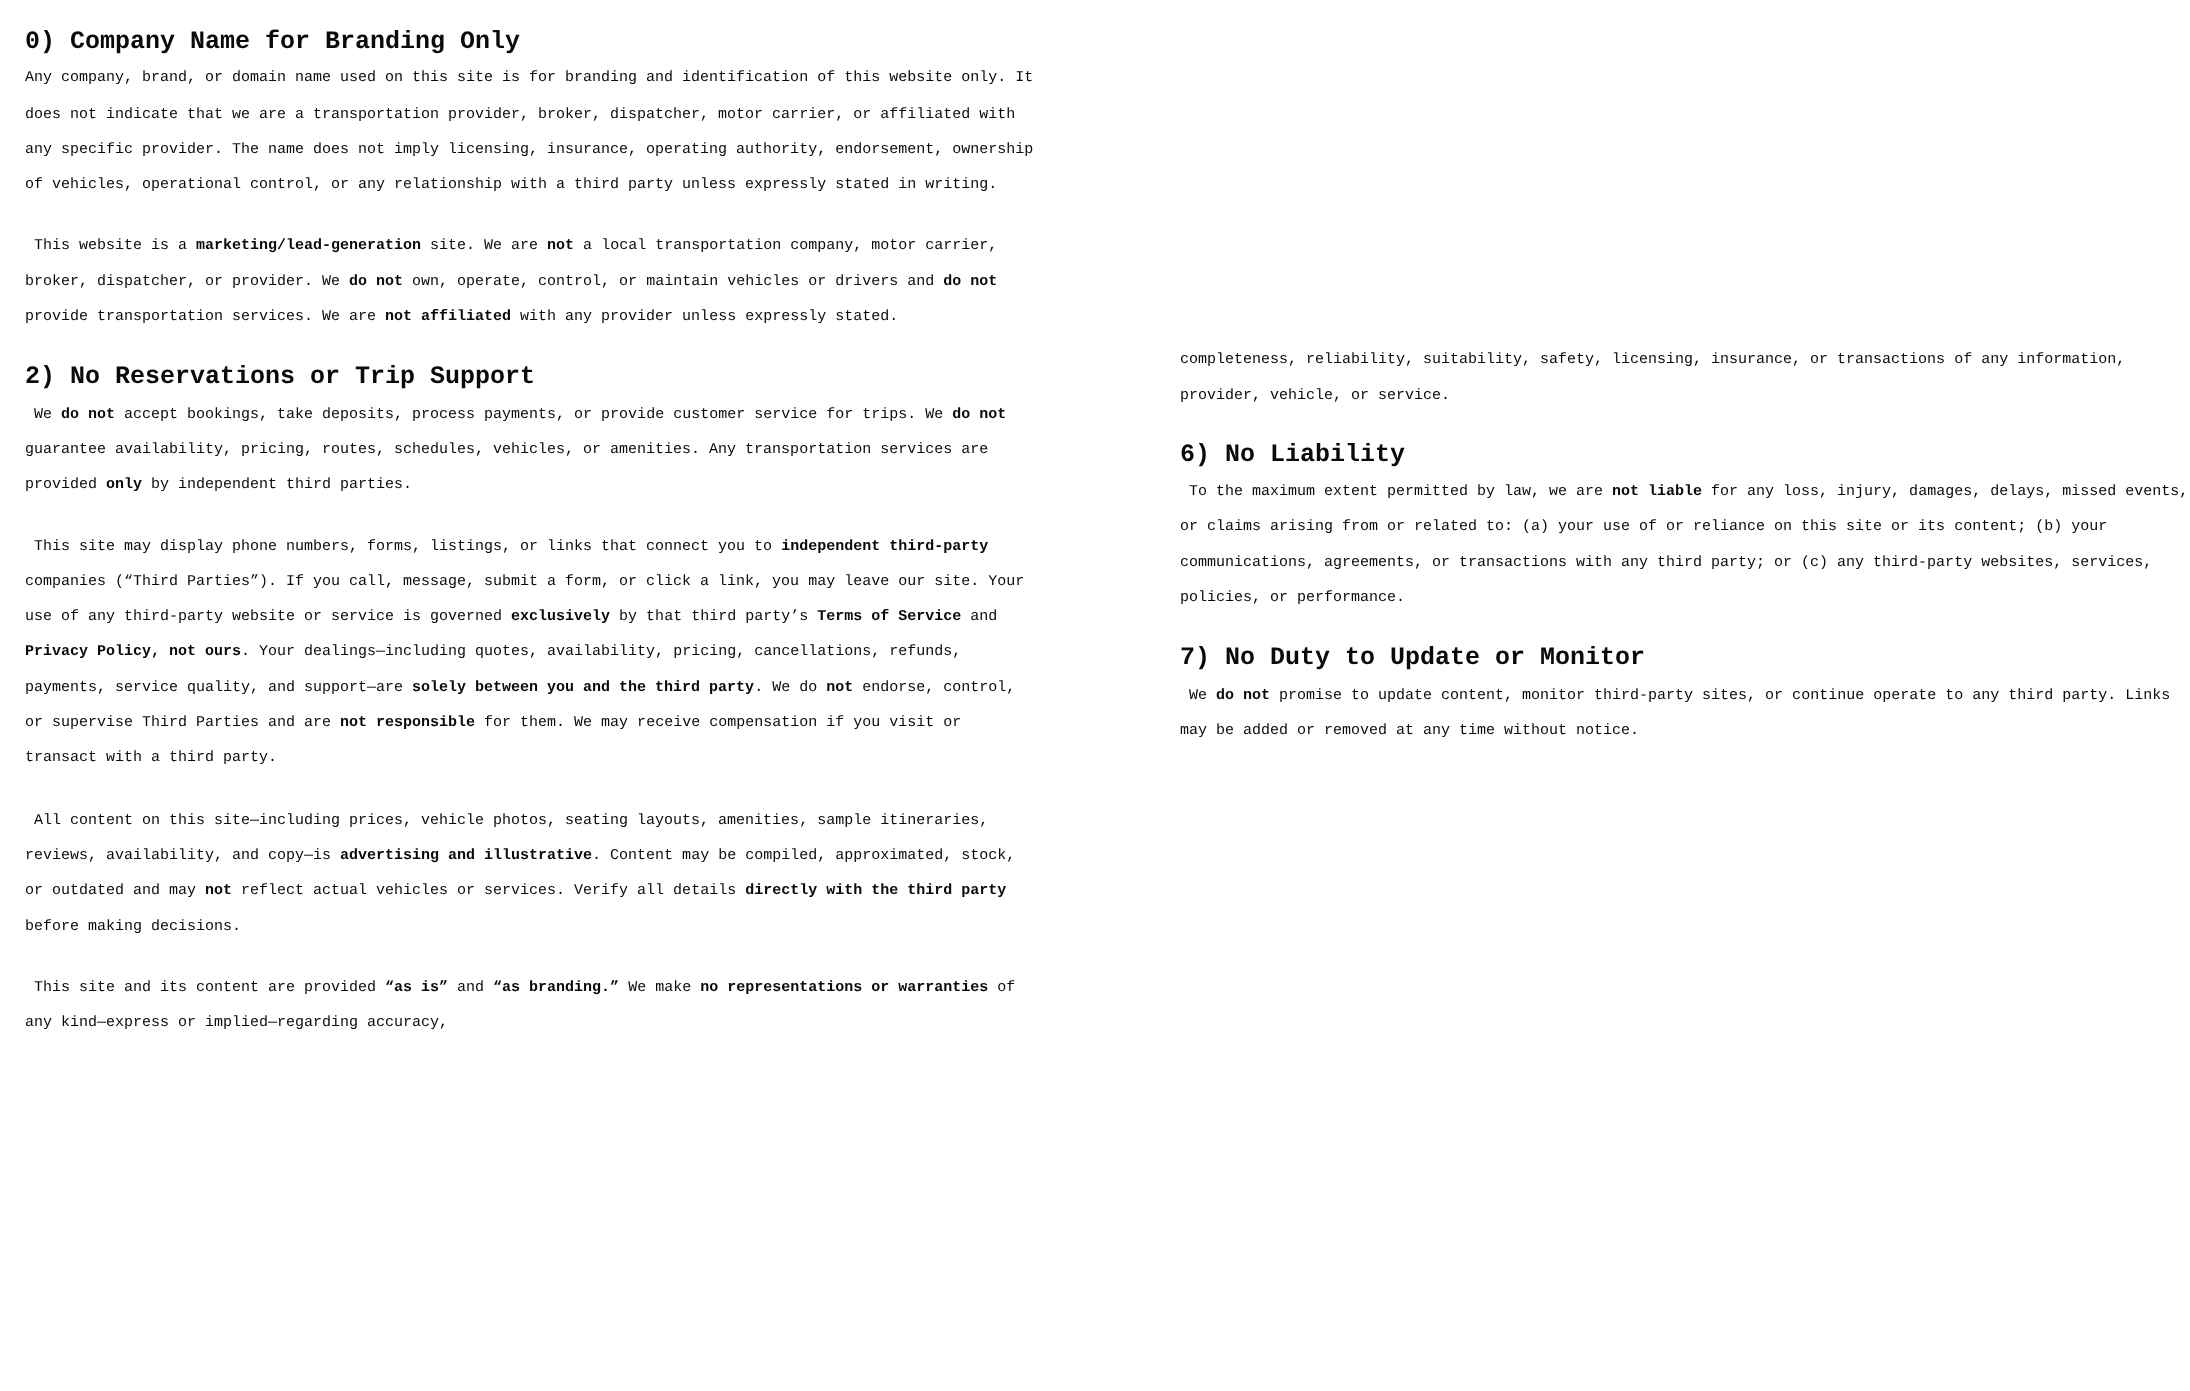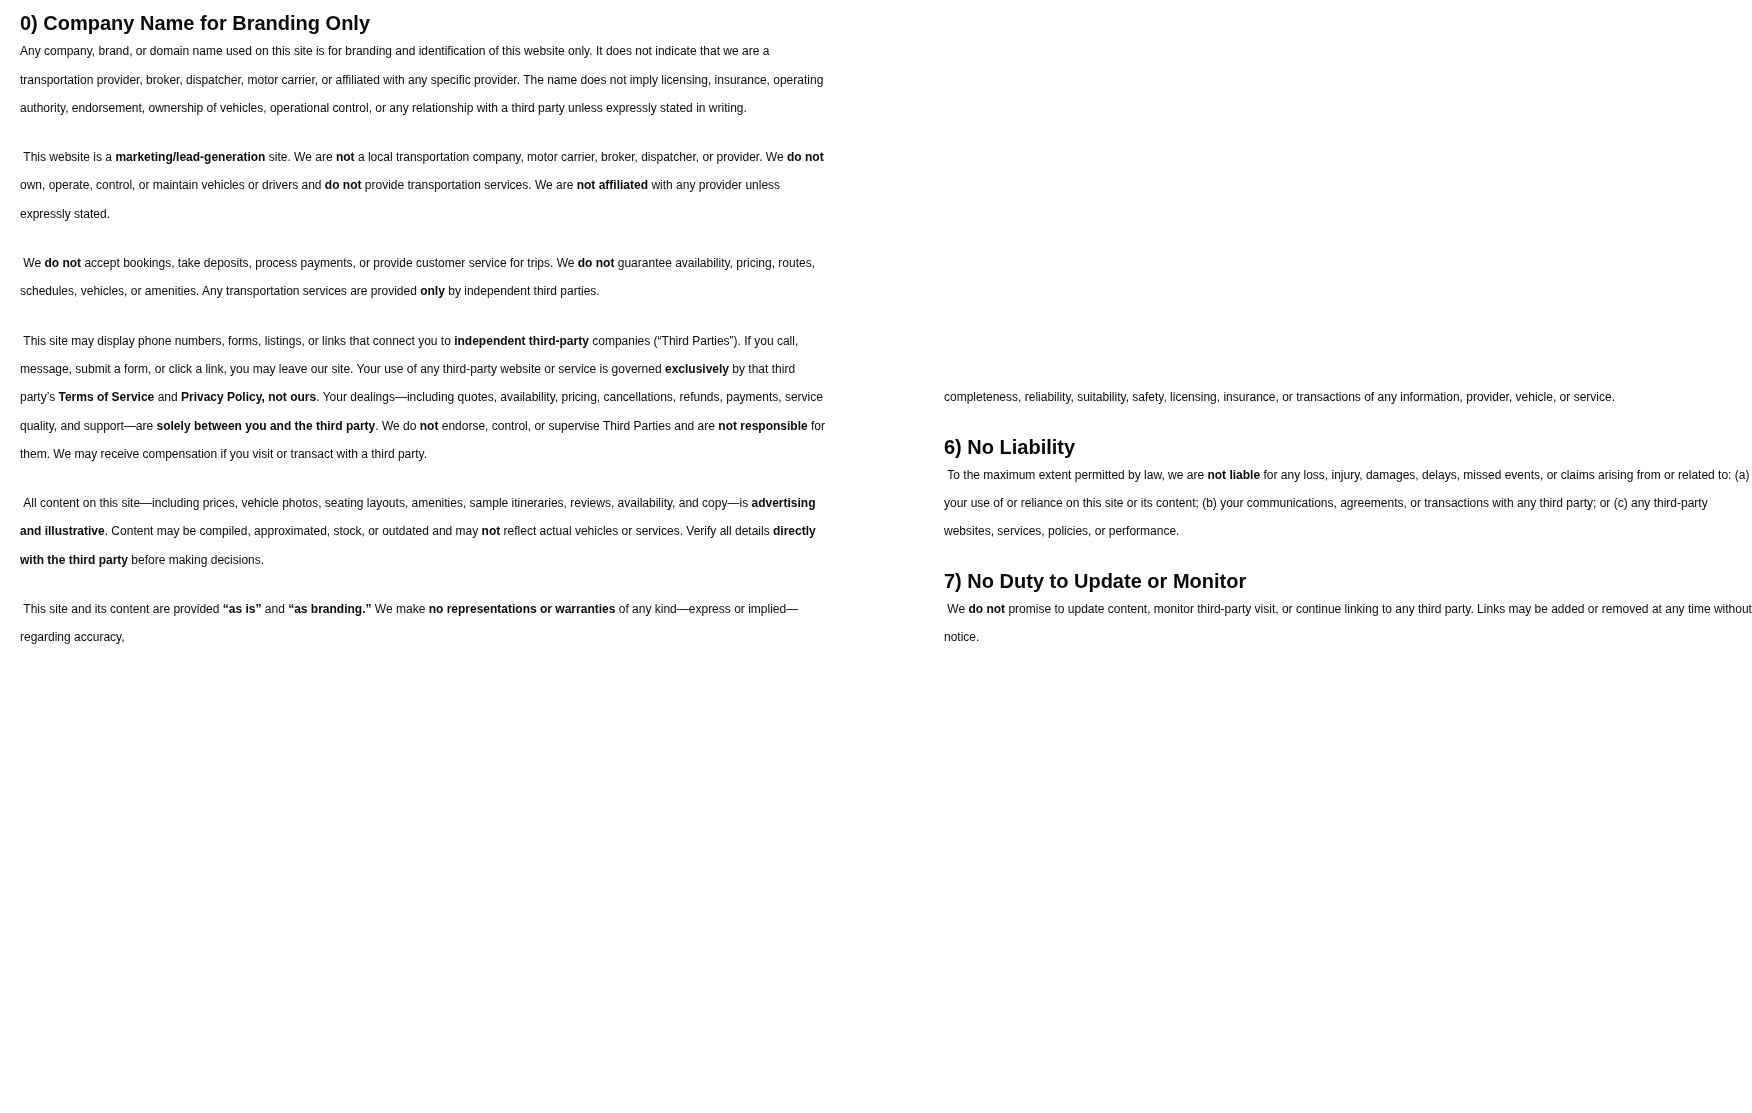--- a/index.html
+++ b/index.html
@@ -5,22 +5,23 @@
   * { margin: 0; padding: 0; box-sizing: border-box; }
   html, body { width: 1752px; height: 1113px; }
   body {
     background: #ffffff;
     color: #0a0a0a;
     font-family: "Liberation Sans", "DejaVu Sans", sans-serif;
     overflow: hidden;
   }
   .doc {
     display: flex;
-    align-items: flex-end;
-    padding: 9px 0 0 20px;
+    align-items: center;
+    padding: 20px 0 0 20px;
+    font-family: Liberation Mono, monospace;
   }
   .col { width: 812px; flex: 0 0 812px; }
   .col-right { margin-left: 112px; padding-top: 19px; }
   .section { margin-bottom: 21px; }
   .section .heading {
     font-size: 20px;
     font-weight: 700;
     line-height: 28.3px;
   }
   .section .body {
@@ -36,20 +37,21 @@
 <main class="doc">
   <div class="col col-left">
       <section class="section">
         <h2 class="heading">0) Company Name for Branding Only</h2>
         <p class="body"><span>Any company, brand, or domain name used on this site is for branding and identification of this website only. It does not indicate that we are a transportation provider, broker, dispatcher, motor carrier, or affiliated with any specific provider. The name does not imply licensing, insurance, operating authority, endorsement, ownership of vehicles, operational control, or any relationship with a third party unless expressly stated in writing.</span></p>
       </section>
       <section class="section">
         <p class="body"><span>&nbsp;This website is a </span><b>marketing/lead-generation</b><span> site. We are </span><b>not</b><span> a local transportation company, motor carrier, broker, dispatcher, or provider. We </span><b>do not</b><span> own, operate, control, or maintain vehicles or drivers and </span><b>do not</b><span> provide transportation services. We are </span><b>not affiliated</b><span> with any provider unless expressly stated.</span></p>
       </section>
       <section class="section">
+        <h2 class="heading">2) No Reservations or Trip Support</h2>
         <p class="body"><span>&nbsp;We </span><b>do not</b><span> accept bookings, take deposits, process payments, or provide customer service for trips. We </span><b>do not</b><span> guarantee availability, pricing, routes, schedules, vehicles, or amenities. Any transportation services are provided </span><b>only</b><span> by independent third parties.</span></p>
       </section>
       <section class="section">
         <p class="body"><span>&nbsp;This site may display phone numbers, forms, listings, or links that connect you to </span><b>independent third-party</b><span> companies (“Third Parties”). If you call, message, submit a form, or click a link, you may leave our site. Your use of any third-party website or service is governed </span><b>exclusively</b><span> by that third party’s </span><b>Terms of Service</b><span> and </span><b>Privacy Policy,</b><span> </span><b>not ours</b><span>. Your dealings—including quotes, availability, pricing, cancellations, refunds, payments, service quality, and support—are </span><b>solely between you and the third party</b><span>. We do </span><b>not</b><span> endorse, control, or supervise Third Parties and are </span><b>not responsible</b><span> for them. We may receive compensation if you visit or transact with a third party.</span></p>
       </section>
       <section class="section">
         <p class="body"><span>&nbsp;All content on this site—including prices, vehicle photos, seating layouts, amenities, sample itineraries, reviews, availability, and copy—is </span><b>advertising and illustrative</b><span>. Content may be compiled, approximated, stock, or outdated and may </span><b>not</b><span> reflect actual vehicles or services. Verify all details </span><b>directly with the third party</b><span> before making decisions.</span></p>
       </section>
       <section class="section">
         <p class="body"><span>&nbsp;This site and its content are provided </span><b>“as is”</b><span> and </span><b>“as branding.”</b><span> We make </span><b>no representations or warranties</b><span> of any kind—express or implied—regarding accuracy,</span></p>
@@ -58,16 +60,16 @@
   <div class="col col-right">
       <section class="section">
         <p class="body"><span>completeness, reliability, suitability, safety, licensing, insurance, or transactions of any information, provider, vehicle, or service.</span></p>
       </section>
       <section class="section">
         <h2 class="heading">6) No Liability</h2>
         <p class="body"><span>&nbsp;To the maximum extent permitted by law, we are </span><b>not liable</b><span> for any loss, injury, damages, delays, missed events, or claims arising from or related to: (a) your use of or reliance on this site or its content; (b) your communications, agreements, or transactions with any third party; or (c) any third-party websites, services, policies, or performance.</span></p>
       </section>
       <section class="section">
         <h2 class="heading">7) No Duty to Update or Monitor</h2>
-        <p class="body"><span>&nbsp;We </span><b>do not</b><span> promise to update content, monitor third-party visit, or continue linking to any third party. Links may be added or removed at any time without notice.</span></p>
+        <p class="body"><span>&nbsp;We </span><b>do not</b><span> promise to update content, monitor third-party sites, or continue operate to any third party. Links may be added or removed at any time without notice.</span></p>
       </section>
     </div>
 </main>
 
 </body></html>

